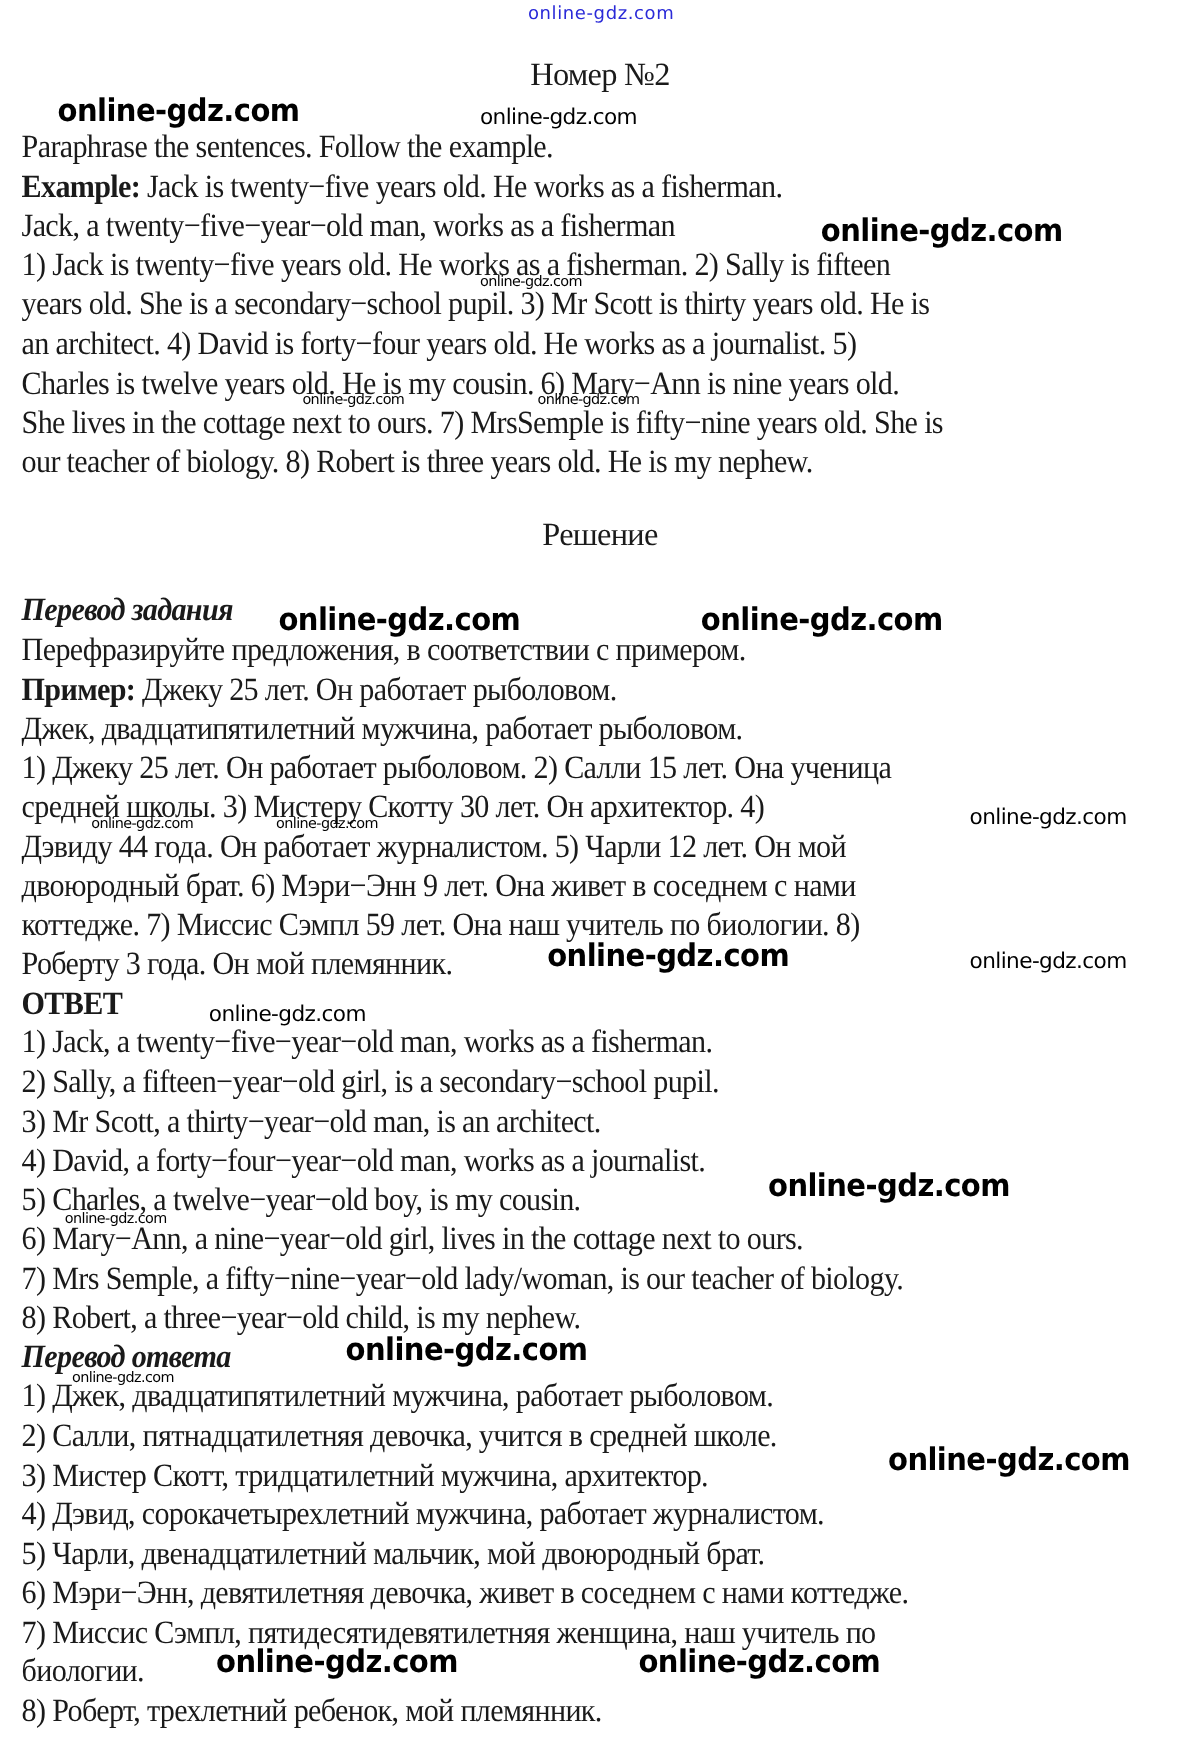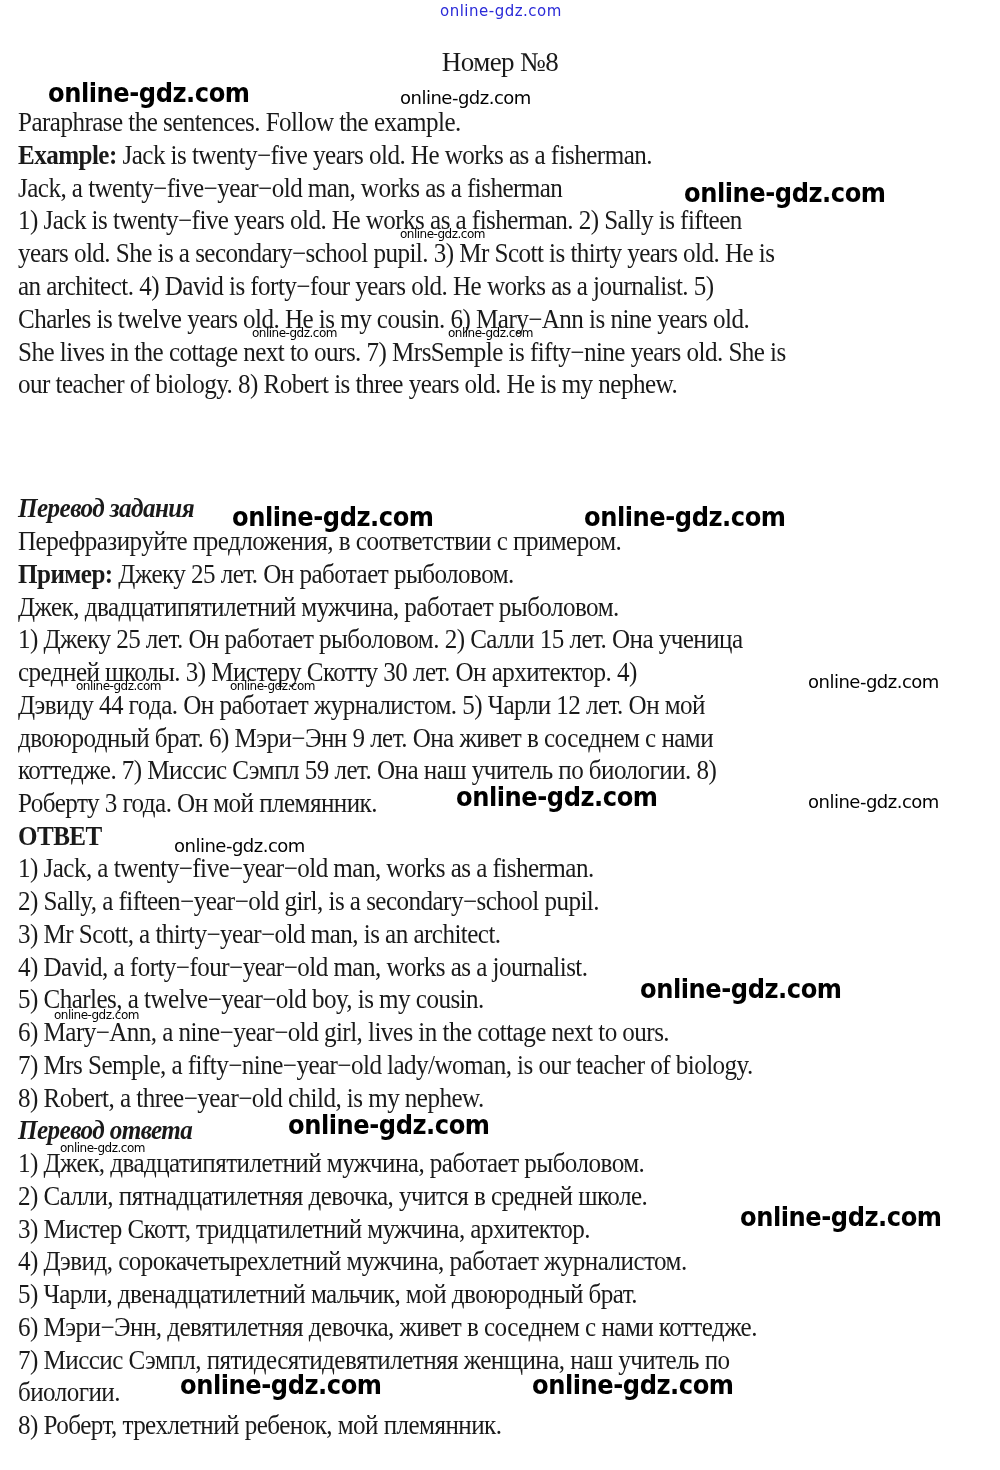--- a/index.html
+++ b/index.html
@@ -27,36 +27,37 @@
     font-size: 15px; color: #2a2ad8; letter-spacing: 0.5px;
   }
 </style>
 </head>
 <body>
 
 <div class="page">
 
   <div class="wm-top">online-gdz.com</div>
 
-  <div class="txt center" style="top:46px;">Номер №8</div>
+  <div class="txt center" style="top:46px;">Номер №2</div>
 
   <div class="txt" style="top: 106px; transform: scaleX(0.93);">Paraphrase the sentences. Follow the example.</div>
 
   <div class="txt" style="top: 139px; transform: scaleX(0.93);">
     <span class="bold">Example:</span><span> Jack is twenty−five years old. He works as a fisherman.</span>
   </div>
   <div class="txt" style="top: 172px; transform: scaleX(0.93);">Jack, a twenty−five−year−old man, works as a fisherman</div>
 
   <div class="txt" style="top: 204px; transform: scaleX(0.93);">1) Jack is twenty−five years old. He works as a fisherman. 2) Sally is fifteen</div>
   <div class="txt" style="top: 237px; transform: scaleX(0.93);">years old. She is a secondary−school pupil. 3) Mr Scott is thirty years old. He is</div>
   <div class="txt" style="top: 270px; transform: scaleX(0.93);">an architect. 4) David is forty−four years old. He works as a journalist. 5)</div>
   <div class="txt" style="top: 303px; transform: scaleX(0.93);">Charles is twelve years old. He is my cousin. 6) Mary−Ann is nine years old.</div>
   <div class="txt" style="top: 336px; transform: scaleX(0.93);">She lives in the cottage next to ours. 7) MrsSemple is fifty−nine years old. She is</div>
   <div class="txt" style="top: 368px; transform: scaleX(0.93);">our teacher of biology. 8) Robert is three years old. He is my nephew.</div>
 
+  <div class="txt center" style="top:429px;">Решение</div>
 
   <div class="txt bi" style="top: 492px; transform: scaleX(0.93);">Перевод задания</div>
   <div class="txt" style="top: 525px; transform: scaleX(0.93);">Перефразируйте предложения, в соответствии с примером.</div>
   <div class="txt" style="top: 558px; transform: scaleX(0.93);">
     <span class="bold">Пример:</span><span> Джеку 25 лет. Он работает рыболовом.</span>
   </div>
   <div class="txt" style="top: 591px; transform: scaleX(0.93);">Джек, двадцатипятилетний мужчина, работает рыболовом.</div>
 
   <div class="txt" style="top: 623px; transform: scaleX(0.93);">1) Джеку 25 лет. Он работает рыболовом. 2) Салли 15 лет. Она ученица</div>
   <div class="txt" style="top: 656px; transform: scaleX(0.93);">средней школы. 3) Мистеру Скотту 30 лет. Он архитектор. 4)</div>

